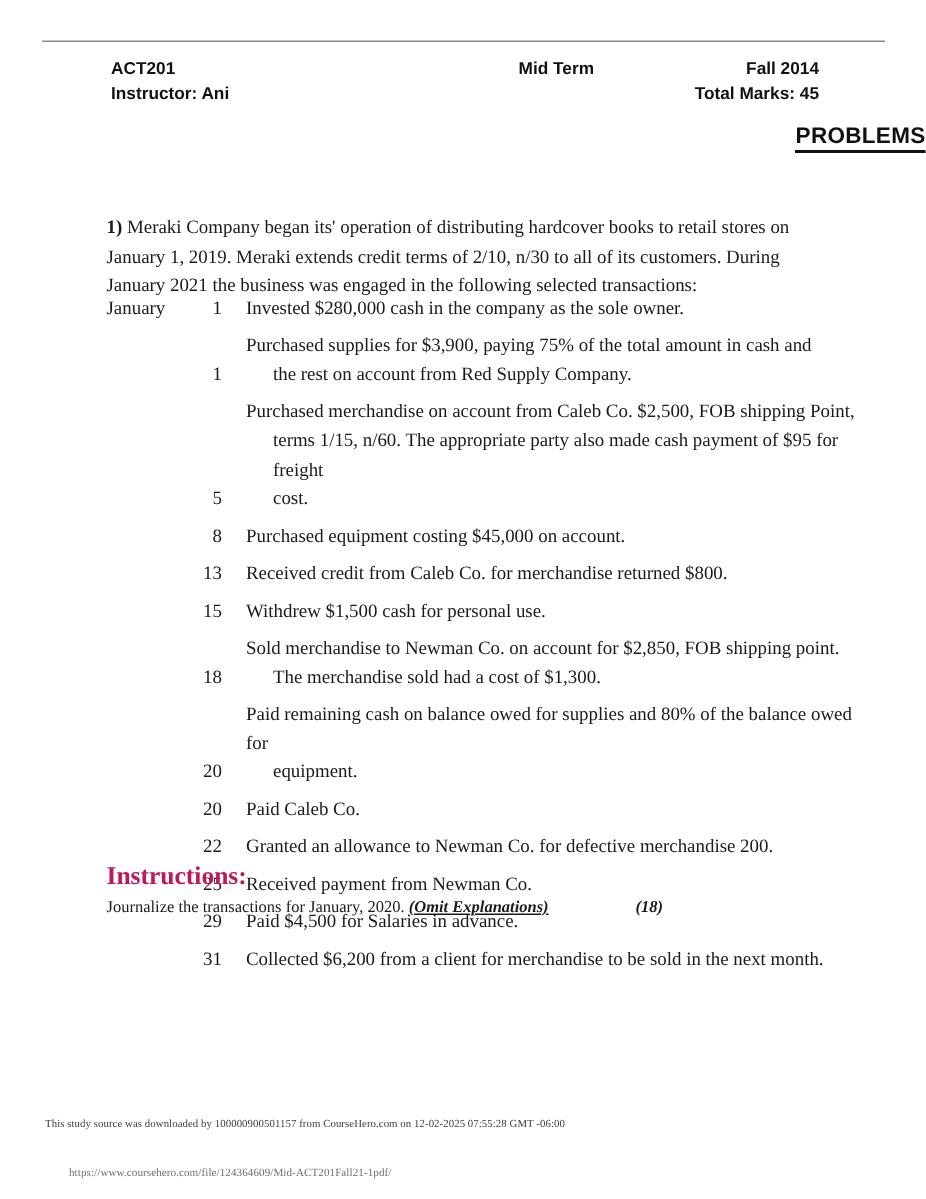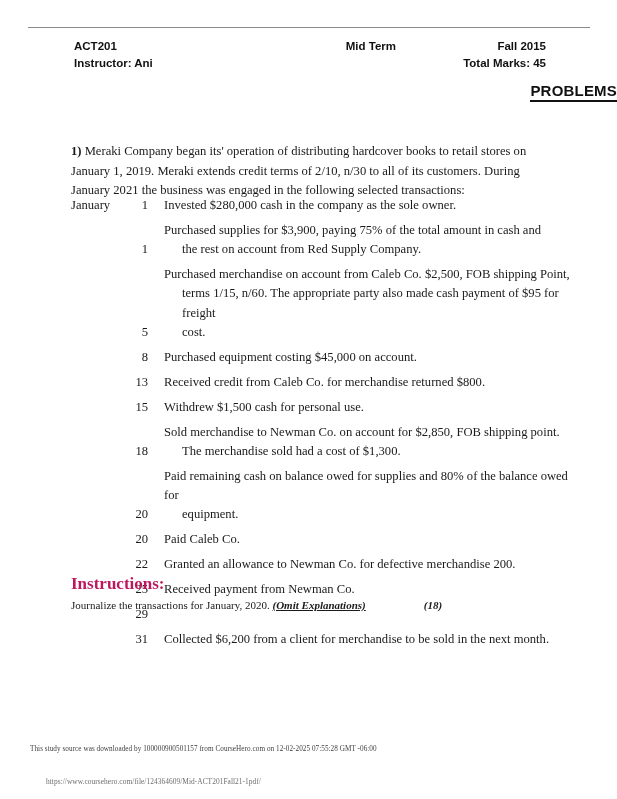--- a/index.html
+++ b/index.html
@@ -176,21 +176,21 @@
 <body>
 
 <div class="page">
 
   <div class="top-rule"></div>
 
   <div class="header">
     <div class="header-row">
       <div class="hdr-left">ACT201</div>
       <div class="hdr-center">Mid Term</div>
-      <div class="hdr-right">Fall 2015</div>
+      <div class="hdr-right">Fall 2014</div>
     </div>
     <div class="header-row">
       <div class="hdr-left">Instructor: Ani</div>
       <div class="hdr-center"></div>
       <div class="hdr-right">Total Marks: 45</div>
     </div>
   </div>
 
   <div class="doc-title">
     <span>PROBLEMS</span>
@@ -252,20 +252,21 @@
         <div class="txn-text"><span class="">Granted an allowance to Newman Co. for defective merchandise 200.</span></div>
       </div>
       <div class="txn-row">
         <div class="txn-month"></div>
         <div class="txn-day">25</div>
         <div class="txn-text"><span class="">Received payment from Newman Co.</span></div>
       </div>
       <div class="txn-row">
         <div class="txn-month"></div>
         <div class="txn-day">29</div>
+        <div class="txn-text"><span class="">Paid $4,500 for Salaries in advance.</span></div>
       </div>
       <div class="txn-row">
         <div class="txn-month"></div>
         <div class="txn-day">31</div>
         <div class="txn-text"><span class="">Collected $6,200 from a client for merchandise to be sold in the next month.</span></div>
       </div>
     </div>
 
   <div class="instructions-head">Instructions:</div>
 

